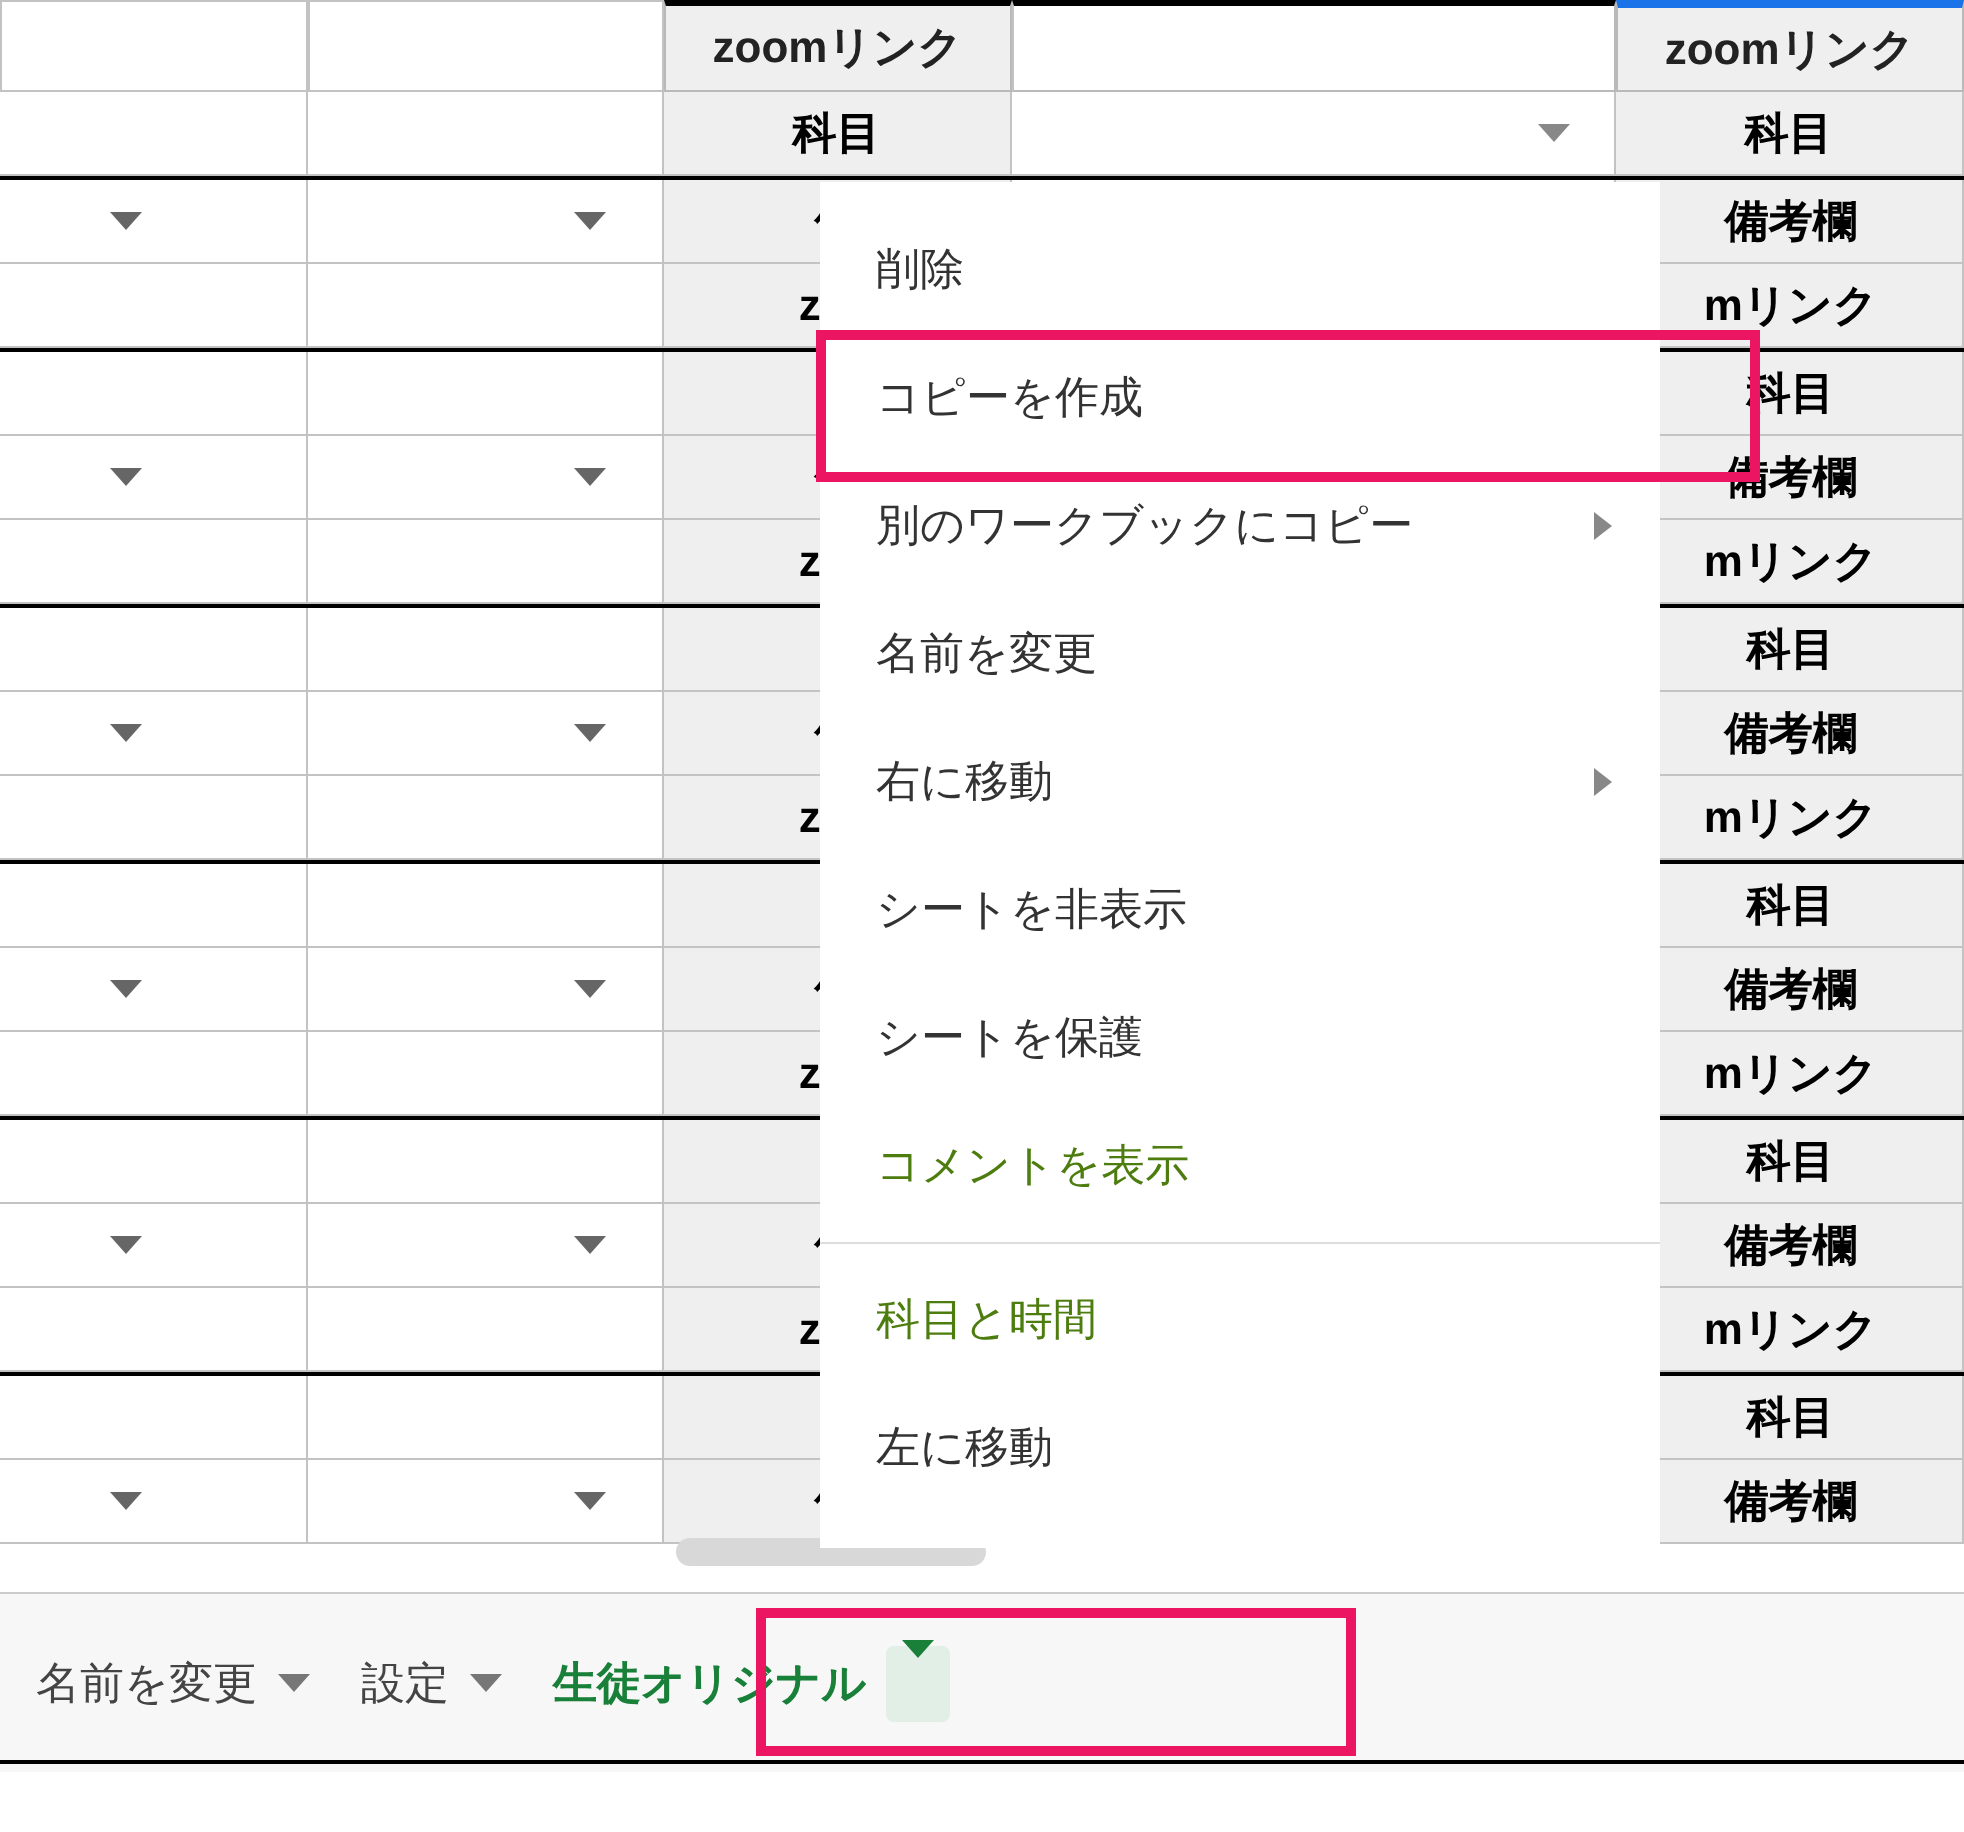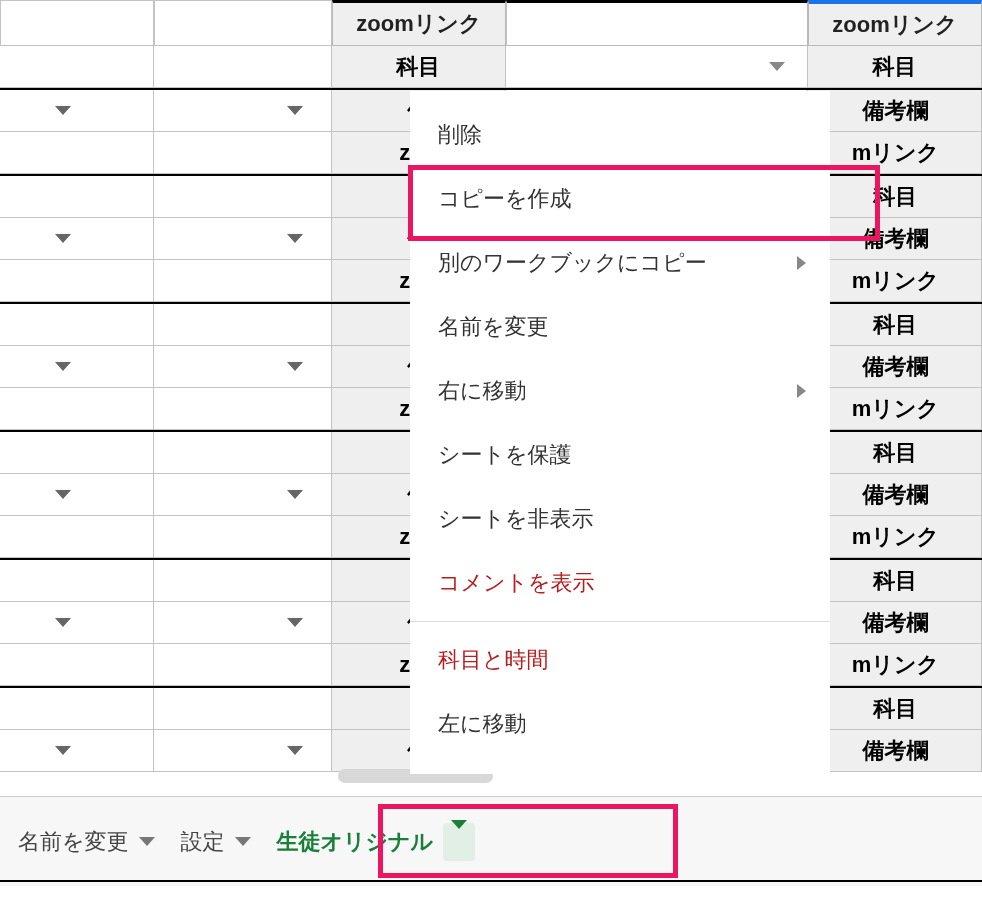--- a/index.html
+++ b/index.html
@@ -176,21 +176,21 @@
     height:64px;
     display:flex;
     align-items:center;
     padding-left:28px;
     padding-right:24px;
     font-size:22px;
     color:#333;
     cursor:pointer;
     position:relative;
   }
-  .ctx-item.disabled{color:#b91c1c;cursor:default;}
+  .ctx-item.disabled{color:#4d7c0f;cursor:default;}
   .ctx-item .sub-ar{
     margin-left:auto;
     width:0;height:0;
     border-top:7px solid transparent;
     border-bottom:7px solid transparent;
     border-left:9px solid #888;
   }
   .ctx-sep{
     height:1px;
     background:#ddd;
@@ -399,22 +399,22 @@
   <div class="ctx-item">コピーを作成</div>
   <div class="ctx-item">
     <span>別のワークブックにコピー</span>
     <span class="sub-ar"></span>
   </div>
   <div class="ctx-item">名前を変更</div>
   <div class="ctx-item">
     <span>右に移動</span>
     <span class="sub-ar"></span>
   </div>
+  <div class="ctx-item">シートを非表示</div>
   <div class="ctx-item">シートを保護</div>
-  <div class="ctx-item">シートを非表示</div>
   <div class="ctx-item disabled">コメントを表示</div>
   <div class="ctx-sep"></div>
   <div class="ctx-item disabled">科目と時間</div>
   <div class="ctx-item">左に移動</div>
 </div>
 <div class="menu-highlight-box"></div>
 
 <div class="tabbar">
   <div class="tab">
     <span>名前を変更</span>

